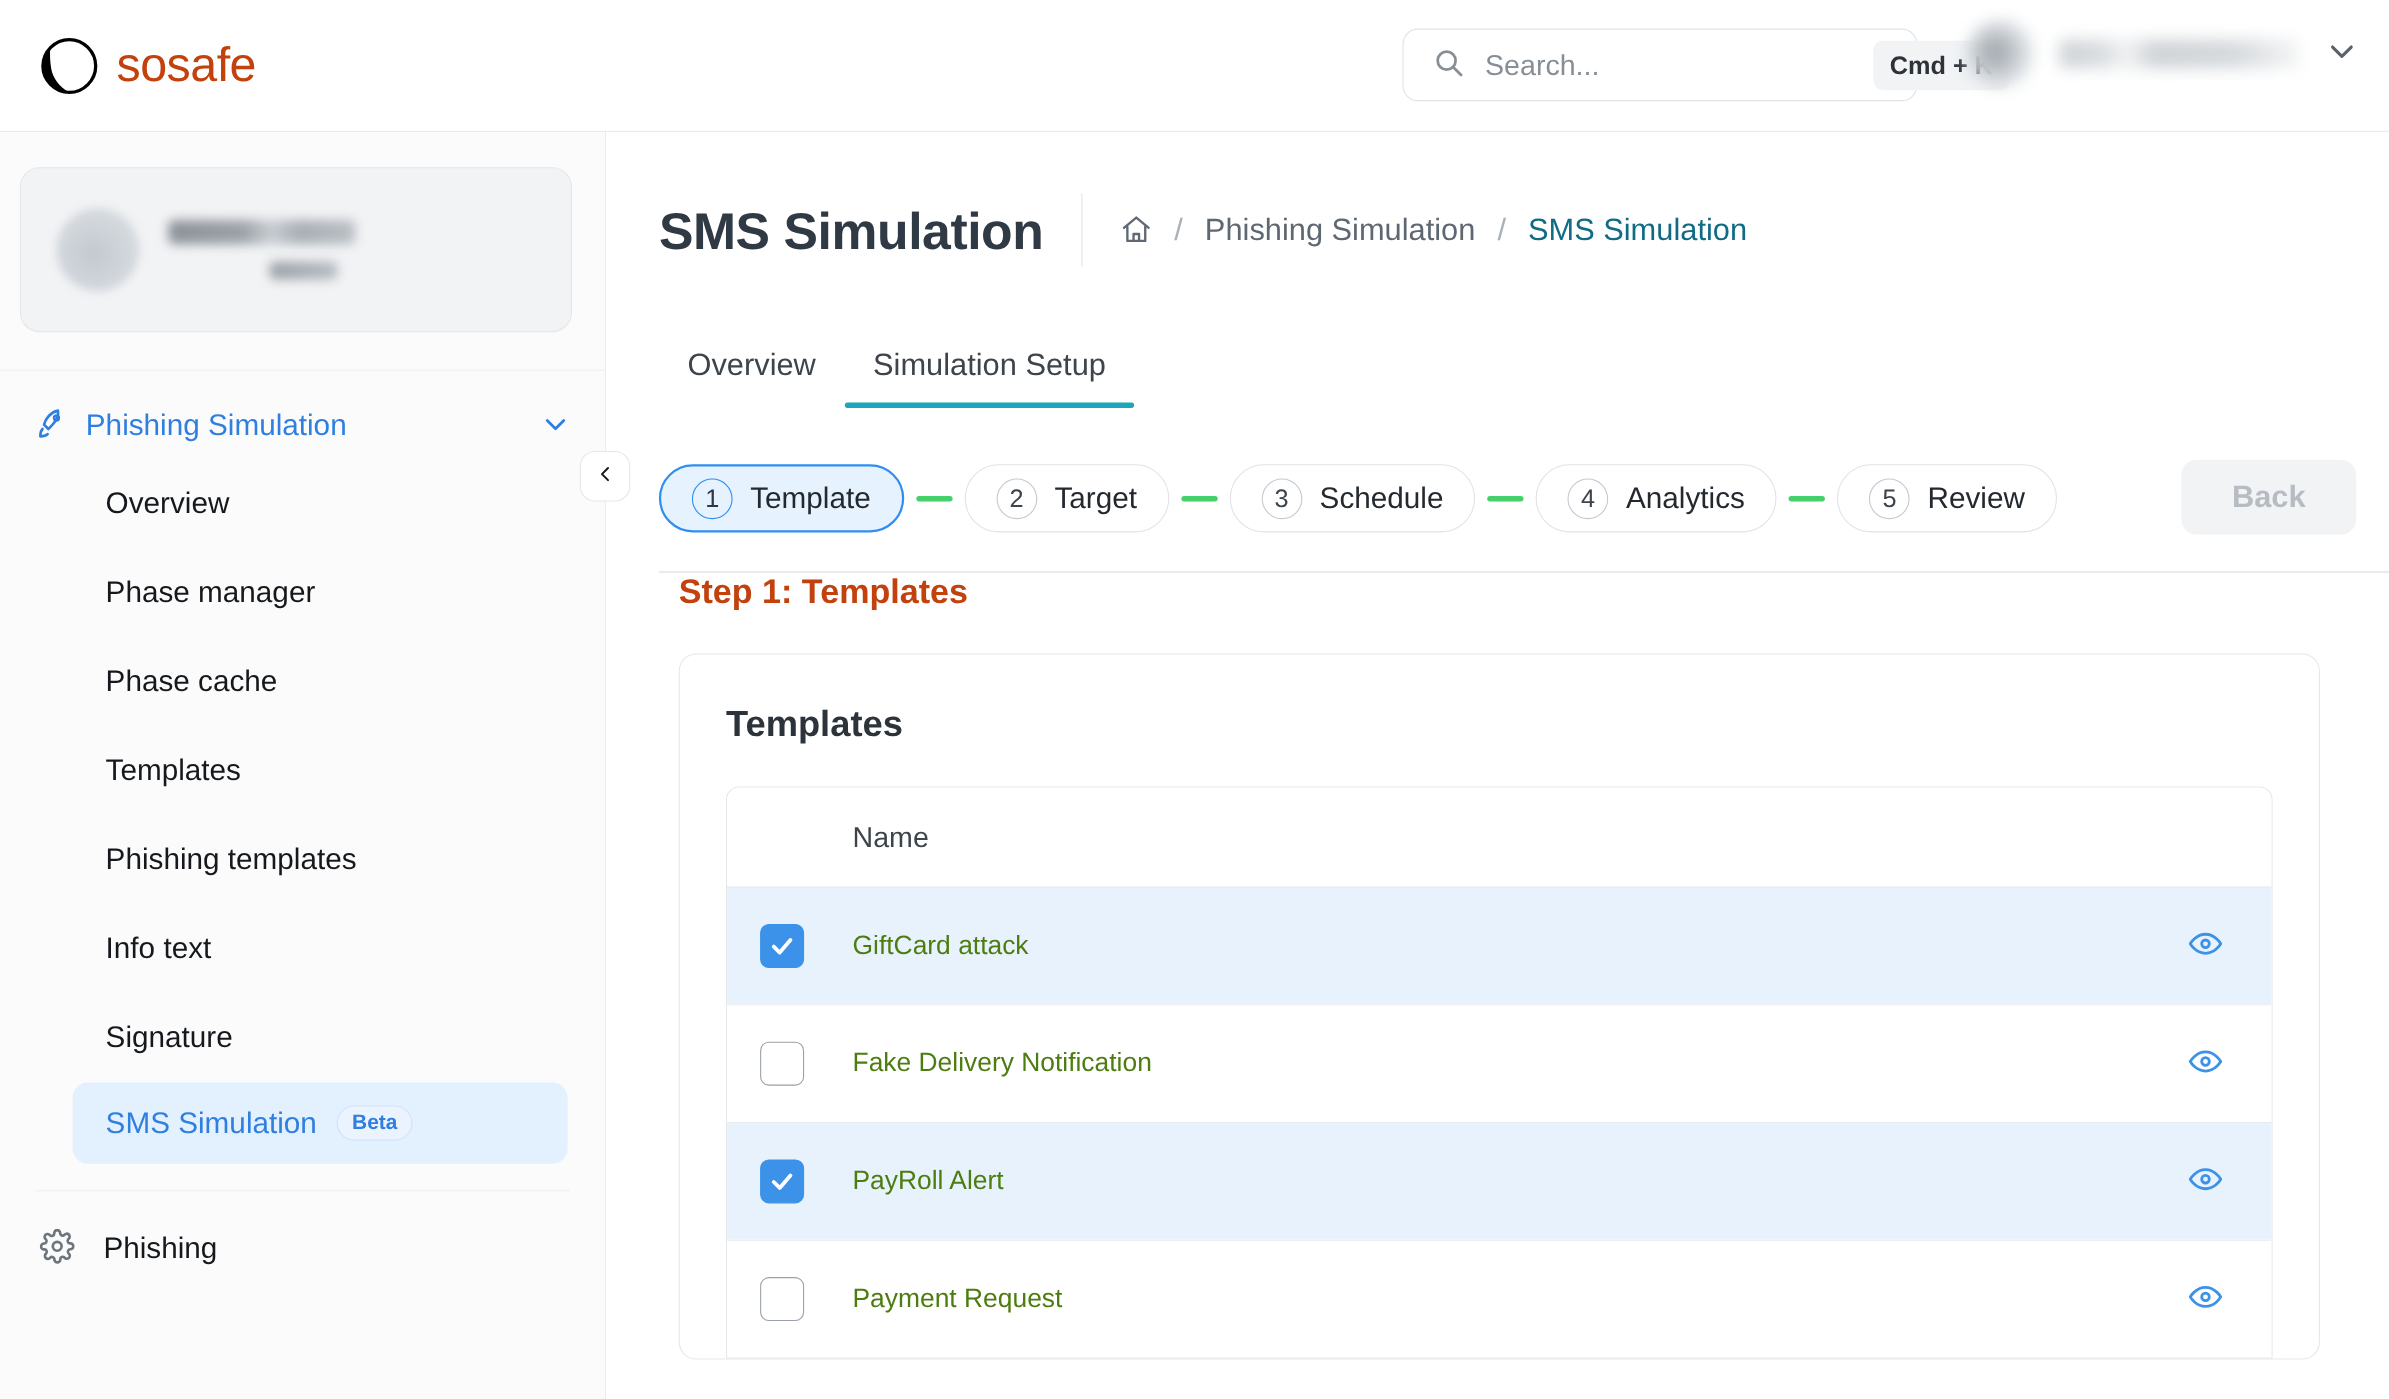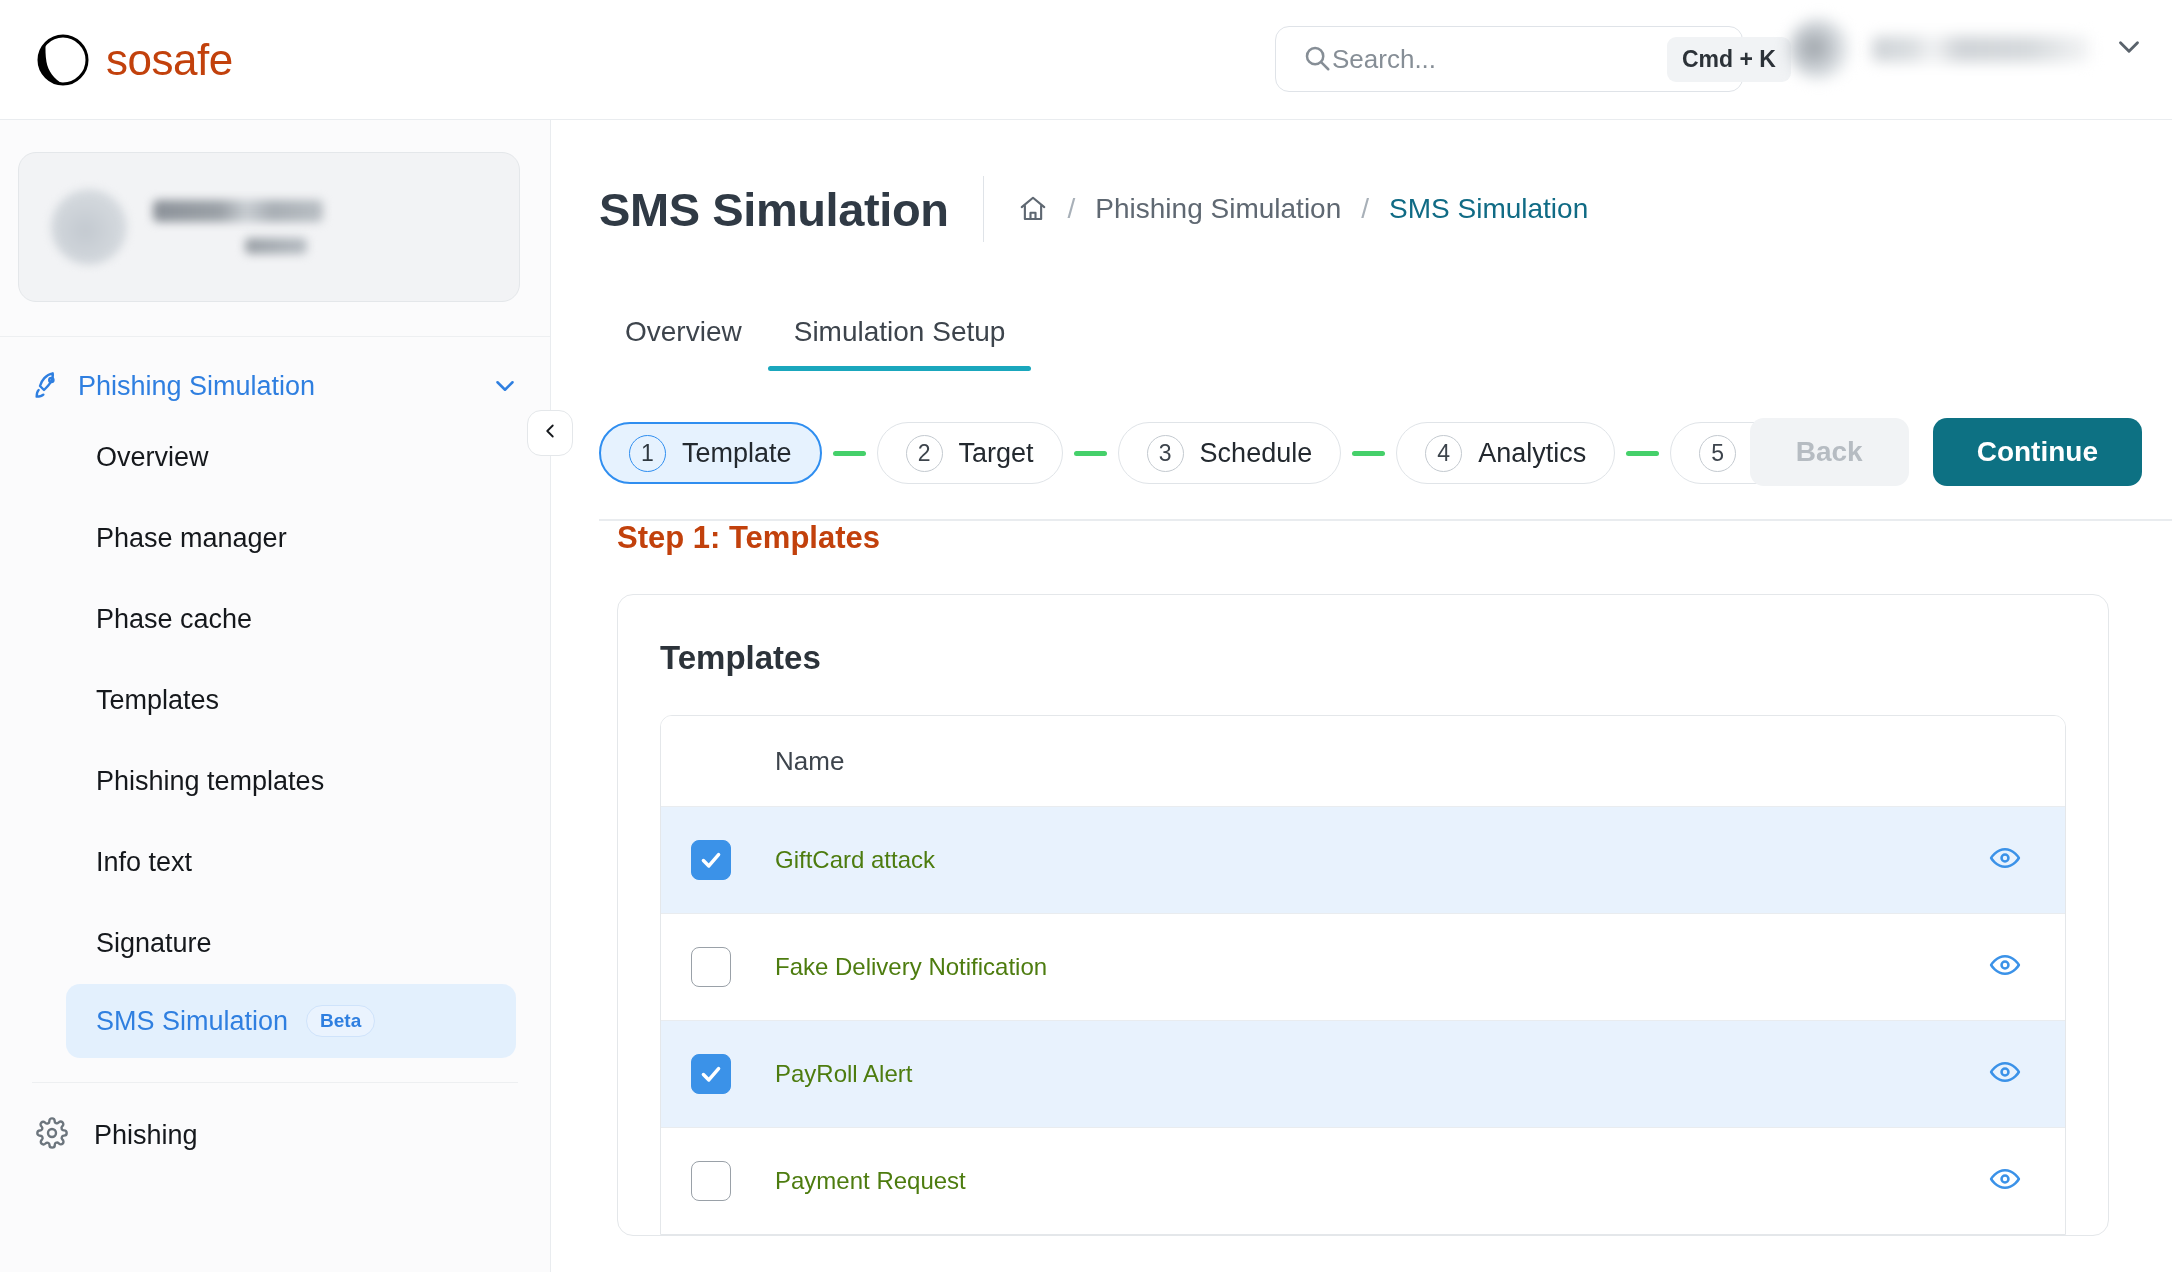--- a/index.html
+++ b/index.html
@@ -21,21 +21,21 @@
   }
   .logo-wrap { display: flex; align-items: center; gap: 16px; padding-left: 36px; }
   .logo-mark { width: 54px; height: 54px; position: relative; }
   .logo-text { font-size: 44px; letter-spacing: -0.5px; color: #c2410c; font-weight: 400; }
 
   .search-box {
     position: absolute; left: 1275px; top: 26px;
     width: 468px; height: 66px;
     border: 1px solid #dfe3e8; border-radius: 14px;
     background: #fff;
-    display: flex; align-items: center; padding: 1px 12px 0 26px; 
+    display: flex; align-items: center; padding: 1px 12px 0 26px; gap: 18px;
   }
   .search-input-fake {
     flex: 1; border: none; outline: none; background: transparent;
     font-size: 26px; color: #6f7780; font-family: "Liberation Sans", sans-serif;
   }
   .search-input-fake::placeholder { color: #868e96; }
   .kbd {
     background: #f1f3f5; border-radius: 9px;
     font-size: 23px; font-weight: bold; color: #2c3238;
     padding: 9px 15px; white-space: nowrap;
@@ -384,21 +384,20 @@
           <span class="step-label">Analytics</span>
         </div>
         <span class="step-conn"></span>
         <div class="step">
           <span class="step-num">5</span>
           <span class="step-label">Review</span>
         </div>
 
         <div class="wizard-btns">
           <button class="btn btn-back">Back</button>
-          <button class="btn btn-continue">Continue</button>
         </div>
       </div>
 
       <div class="step-heading">Step 1: Templates</div>
 
       <div class="card">
         <div class="card-title">Templates</div>
 
         <div class="table">
           <div class="th-row">

